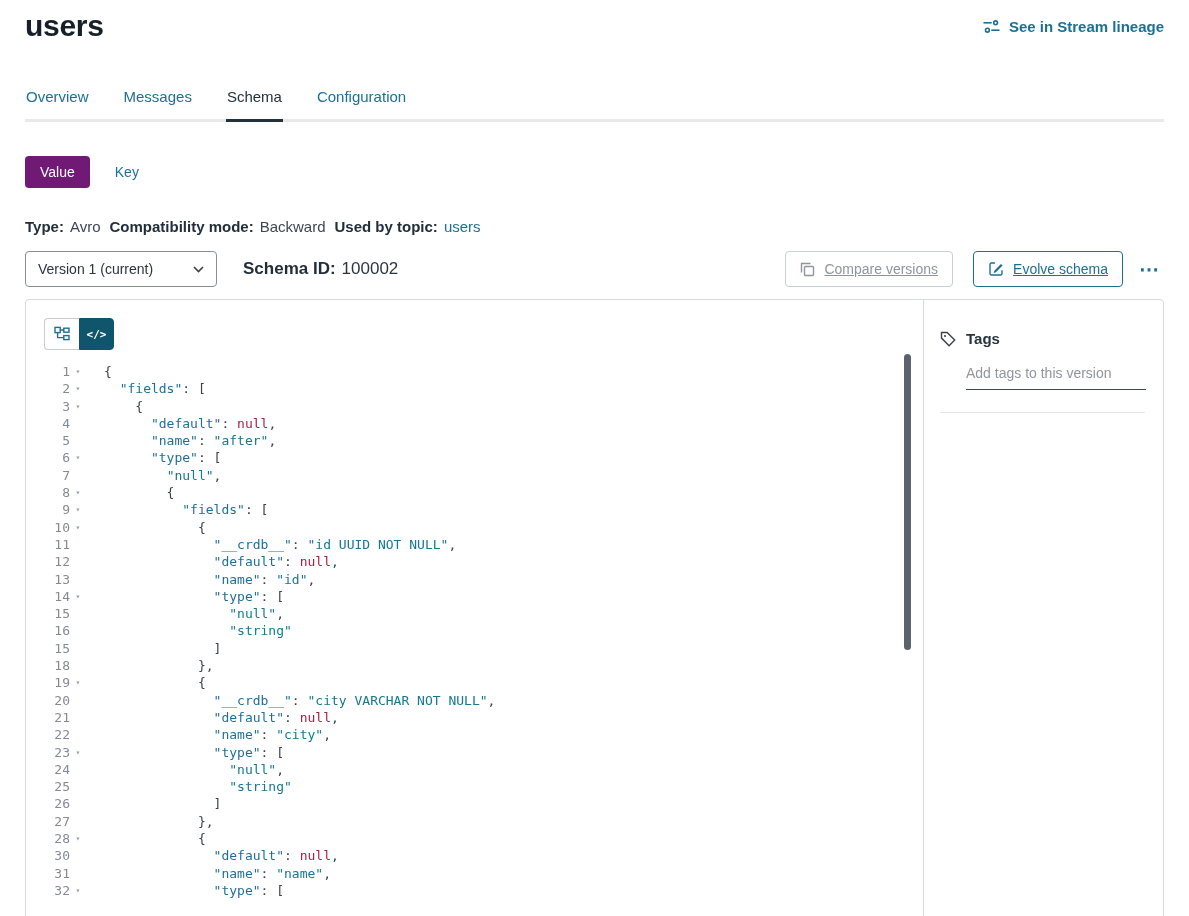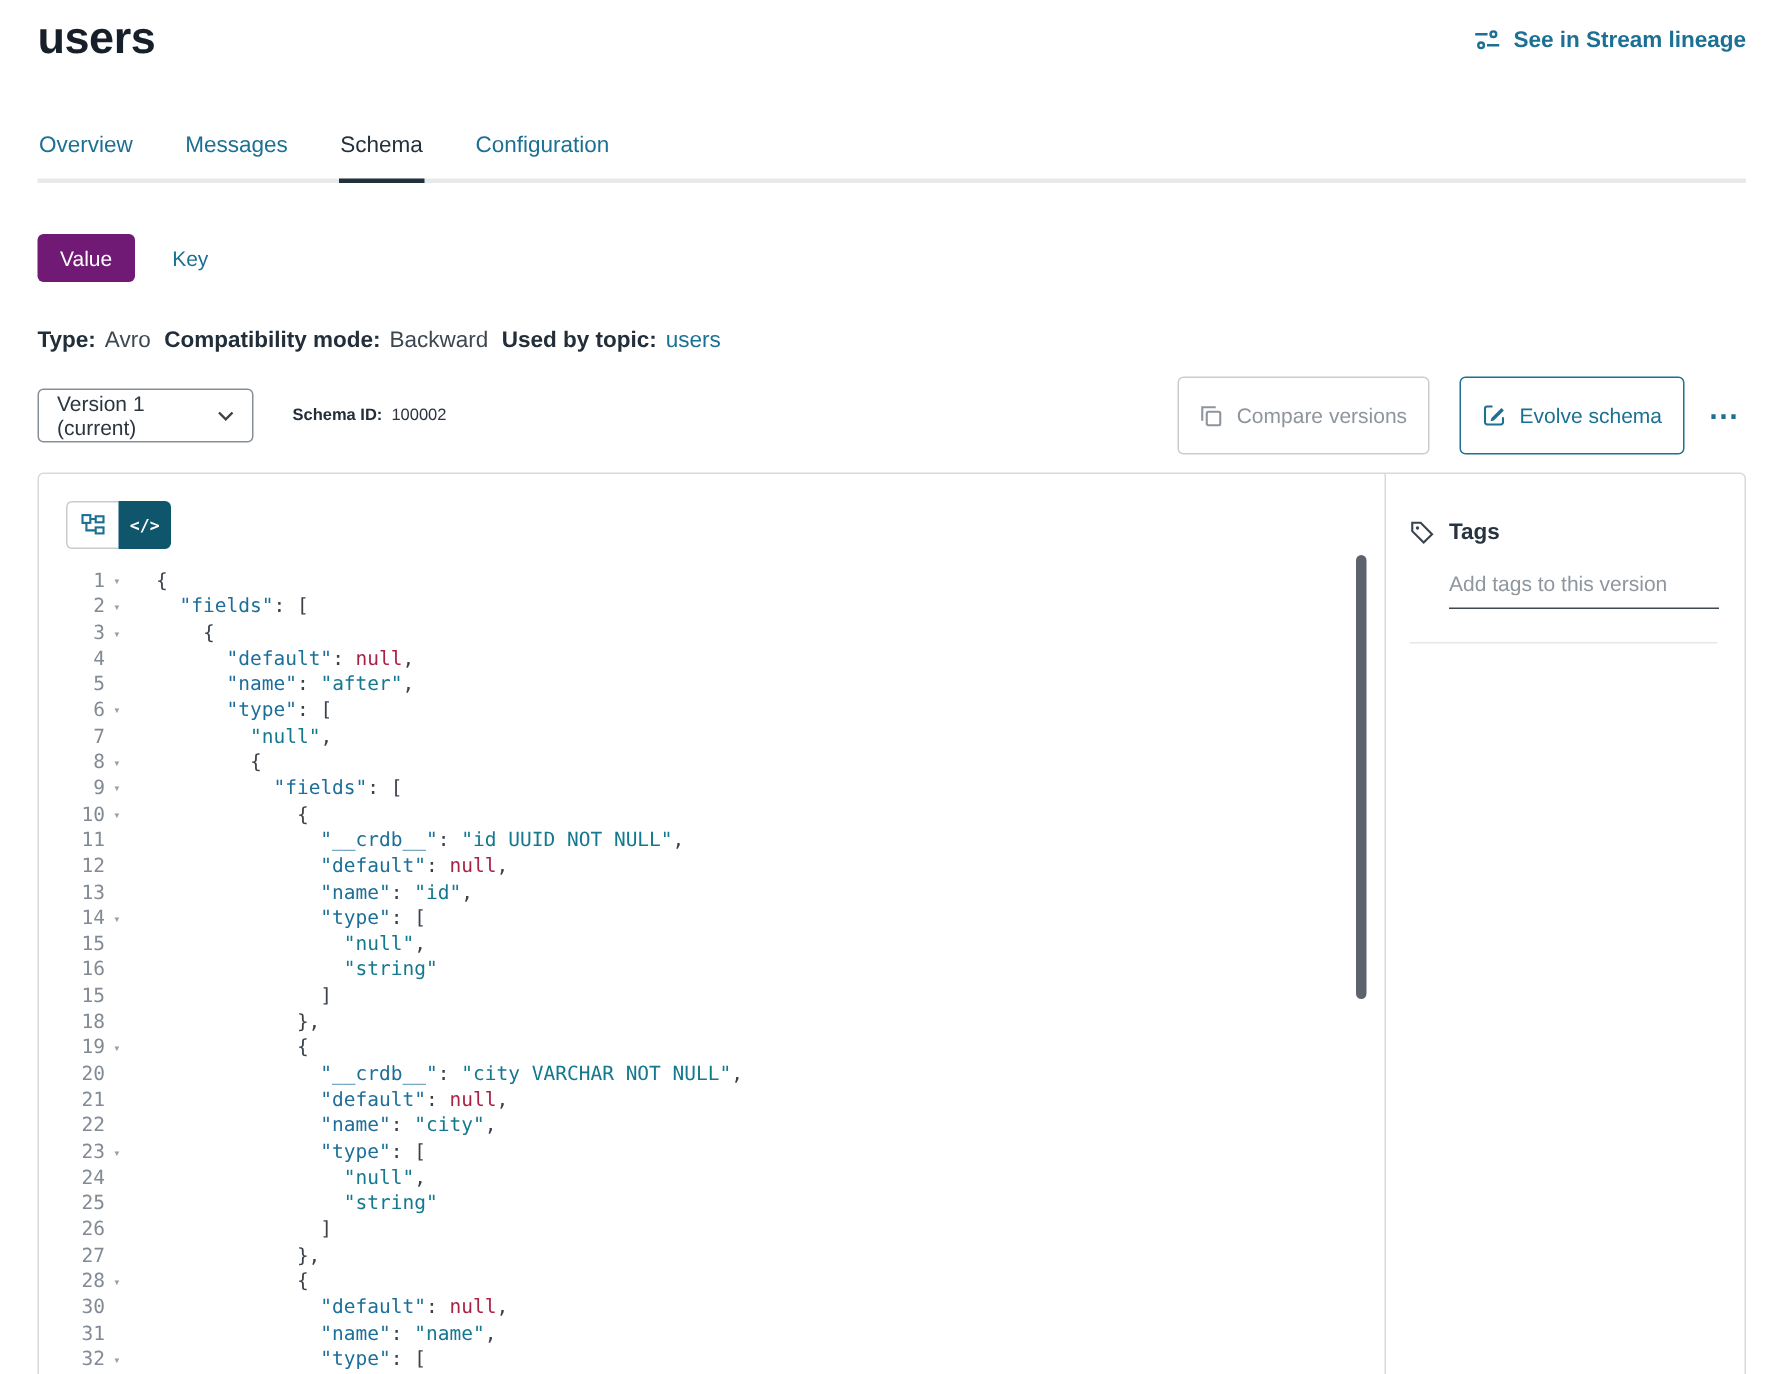--- a/index.html
+++ b/index.html
@@ -28,27 +28,27 @@
   .seg-btn.active { background:#701a75; color:#fff; }
 
   
   .meta { margin-top:30px; display:flex; gap:9px; font-size:15px; color:#3d4752; }
   .meta b { color:#222e39; font-weight:700; }
   .meta .grp { display:inline-flex; gap:6px; }
   .link { color:#1c7093; text-decoration:none; cursor:pointer; }
 
   
   .version-row { margin-top:16px; display:flex; align-items:center; }
-  .select { display:inline-flex; align-items:center; justify-content:space-between; width:144px; height:36px;
+  .select { display:inline-flex; align-items:center; justify-content:space-between; width:192px; height:36px;
             border:1px solid #878e96; border-radius:4px; padding:0 12px; font-size:14px; color:#2b3540; cursor:pointer; background:#fff; }
-  .schema-id { margin-left:26px; font-size:11px; display:inline-flex; gap:6px; }
+  .schema-id { margin-left:26px; font-size:17px; display:inline-flex; gap:6px; }
   .schema-id b { color:#222e39; font-weight:700; }
   .vr-right { margin-left:auto; display:flex; align-items:center; }
-  .btn { display:inline-flex; align-items:center; gap:9px; height:52px; padding:0 14px; border-radius:4px;
-         background:#fff; font-family:inherit; font-size:14px; cursor:pointer; }
+  .btn { display:inline-flex; align-items:center; gap:9px; height:36px; padding:0 14px; border-radius:4px;
+         background:#fff; font-family:inherit; font-size:14px; cursor:pointer;text-decoration:underline; }
   .btn-disabled { border:1px solid #c9ced3; color:#8e959d; }
   .btn-teal { border:1px solid #1c7093; color:#1c7093; font-weight:500; margin-left:20px; }
   .more { border:none; background:none; color:#1c7093; font-size:20px; font-weight:700; letter-spacing:1px; cursor:pointer; margin-left:12px; padding:2px 4px; }
 
   
   .panel { margin-top:12px; display:flex; height:622px; border:1px solid #d6dade; border-radius:4px; overflow:hidden; background:#fff; }
   .editor { flex:1; position:relative; overflow:hidden; }
   .tool-group { display:inline-flex; margin:18px 0 0 18px; }
   .tool-btn { width:35px; height:32px; display:flex; align-items:center; justify-content:center;
               border:1px solid #c7ccd1; background:#fff; cursor:pointer; padding:0; }

